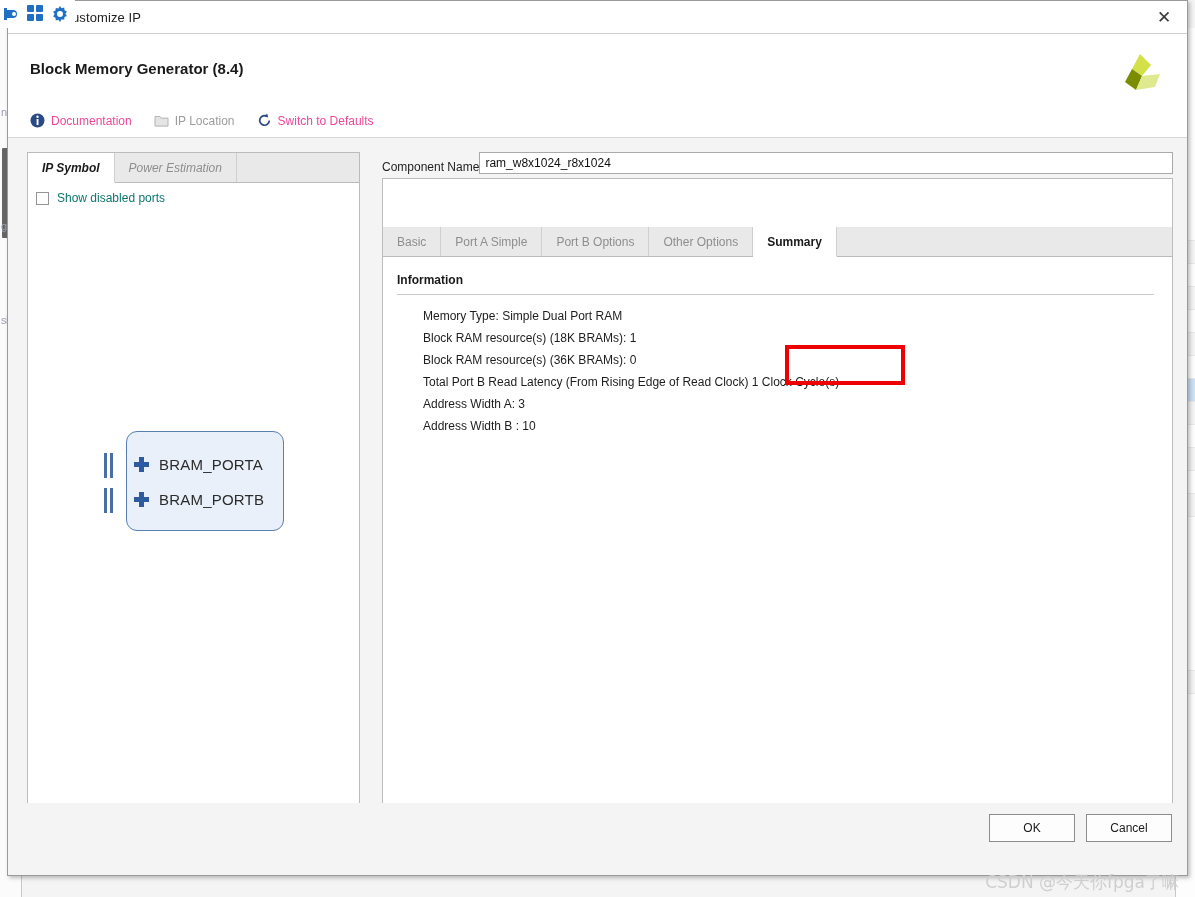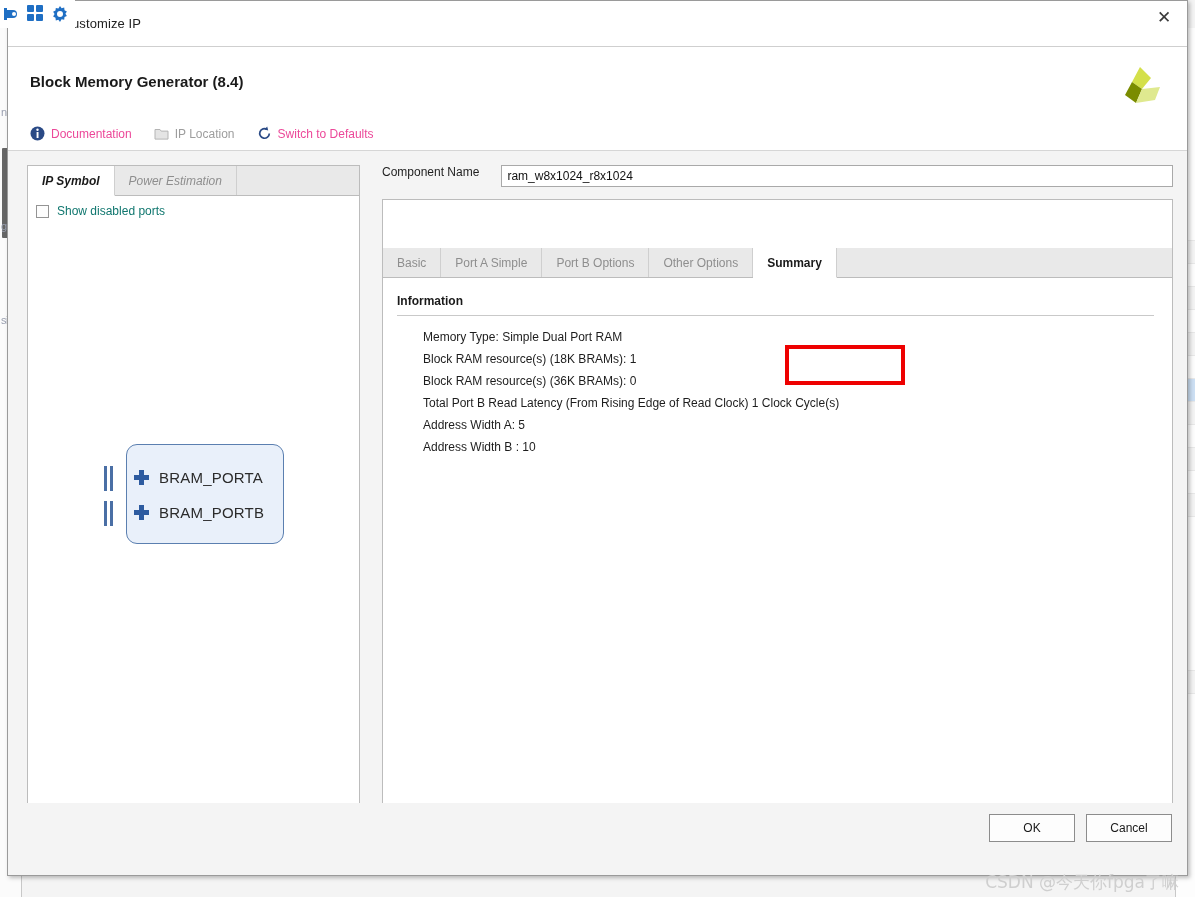--- a/index.html
+++ b/index.html
@@ -56,21 +56,21 @@
 
   
   #dialog {
     position: absolute; left: 7px; top: 0; width: 1181px; height: 876px;
     background: #ffffff;
     border: 1px solid #9a9a9a;
     box-shadow: 2px 2px 4px rgba(0,0,0,.25);
     z-index: 20;
   }
   #dlg-titlebar {
-    position: relative; height: 46px; background: #ffffff;
+    position: relative; height: 33px; background: #ffffff;
     border-bottom: 1px solid #cfcfcf;
     display: flex; align-items: center;
   }
   #dlg-title {
     font-size: 13px; color: #222; padding-left: 64px; letter-spacing: .1px;
   }
   #dlg-close {
     position: absolute; right: 0; top: 0; width: 46px; height: 32px;
     display: flex; align-items: center; justify-content: center;
     font-size: 17px; color: #3a3a3a; font-family: "DejaVu Sans", sans-serif;
@@ -157,21 +157,21 @@
   .plus::before, .plus::after {
     content: ""; position: absolute; background: #2d5ba0;
   }
   .plus::before { left: 0; top: 5px; width: 15px; height: 5px; }
   .plus::after { left: 5px; top: 0; width: 5px; height: 15px; }
   .port-label { font-size: 15px; color: #2b2b2b; letter-spacing: .2px; }
 
   
   #right-panel { flex: 1; display: flex; flex-direction: column; }
   #compname-row {
-    display: flex; align-items: flex-start; gap: 22px; margin-bottom: 12px;
+    display: flex; align-items: flex-end; gap: 0; margin-bottom: 4px;
   }
   #compname-label { font-size: 12px; color: #1e1e1e; }
   #compname-input {
     flex: 1; height: 22px; background: #ffffff; border: 1px solid #a9a9a9;
     font-size: 12px; color: #111; padding: 0 5px; font-family: "Liberation Sans", sans-serif;
   }
   #right-tabpanel {
     flex: 1; display: flex; flex-direction: column;
     border: 1px solid #bcbcbc; background: #ffffff;
   }
@@ -355,21 +355,21 @@
           <div class="tab active">Summary</div>
           <div class="tab tab-filler"></div>
         </div>
 
         <div id="summary-content">
           <div id="info-title">Information</div>
           <div class="info-line">Memory Type: Simple Dual Port RAM</div>
           <div class="info-line">Block RAM resource(s) (18K BRAMs): 1</div>
           <div class="info-line">Block RAM resource(s) (36K BRAMs): 0</div>
           <div class="info-line">Total Port B Read Latency (From Rising Edge of Read Clock) 1 Clock Cycle(s)</div>
-          <div class="info-line">Address Width A: 5</div>
+          <div class="info-line">Address Width A: 3</div>
           <div class="info-line">Address Width B : 10</div>
         </div>
       </div>
     </div>
   </div>
 
   <div id="dlg-footer">
     <div class="dlg-btn" id="btn-ok">OK</div>
     <div class="dlg-btn" id="btn-cancel">Cancel</div>
   </div>

